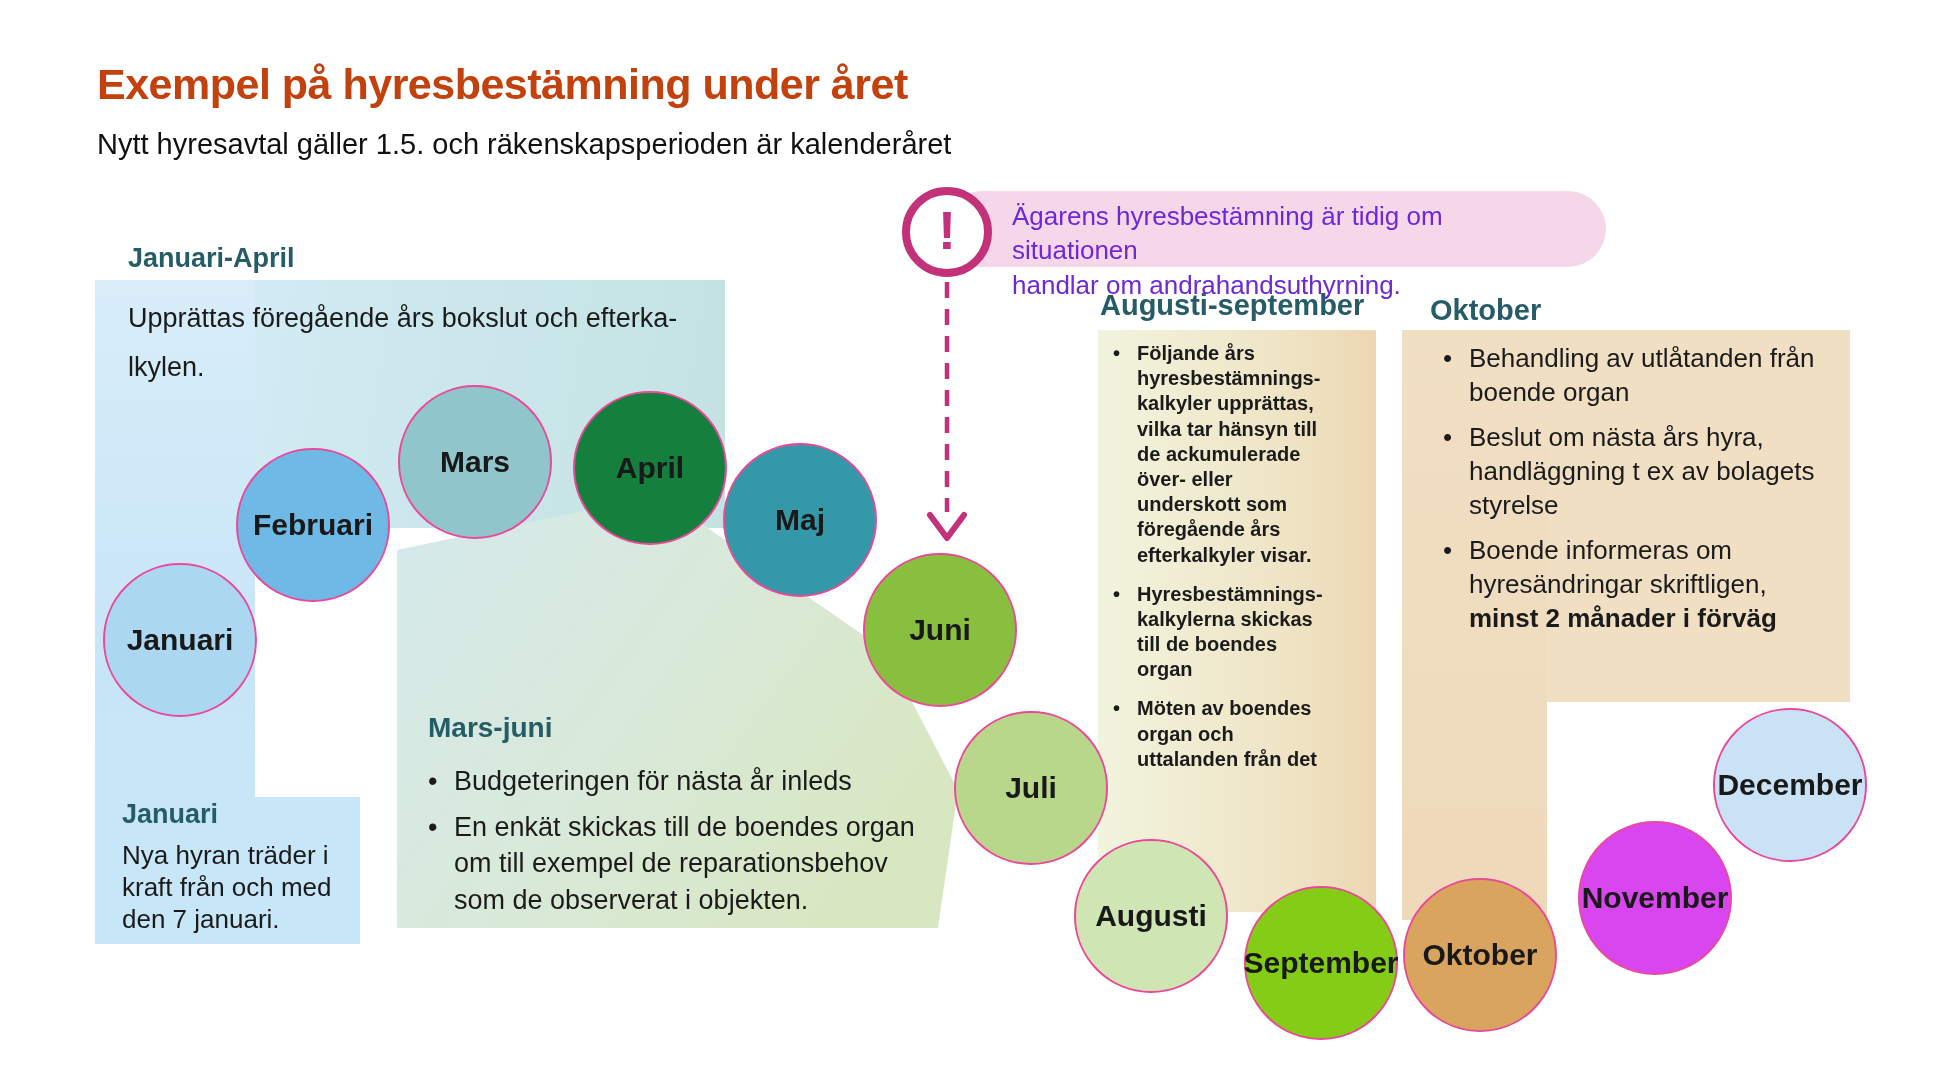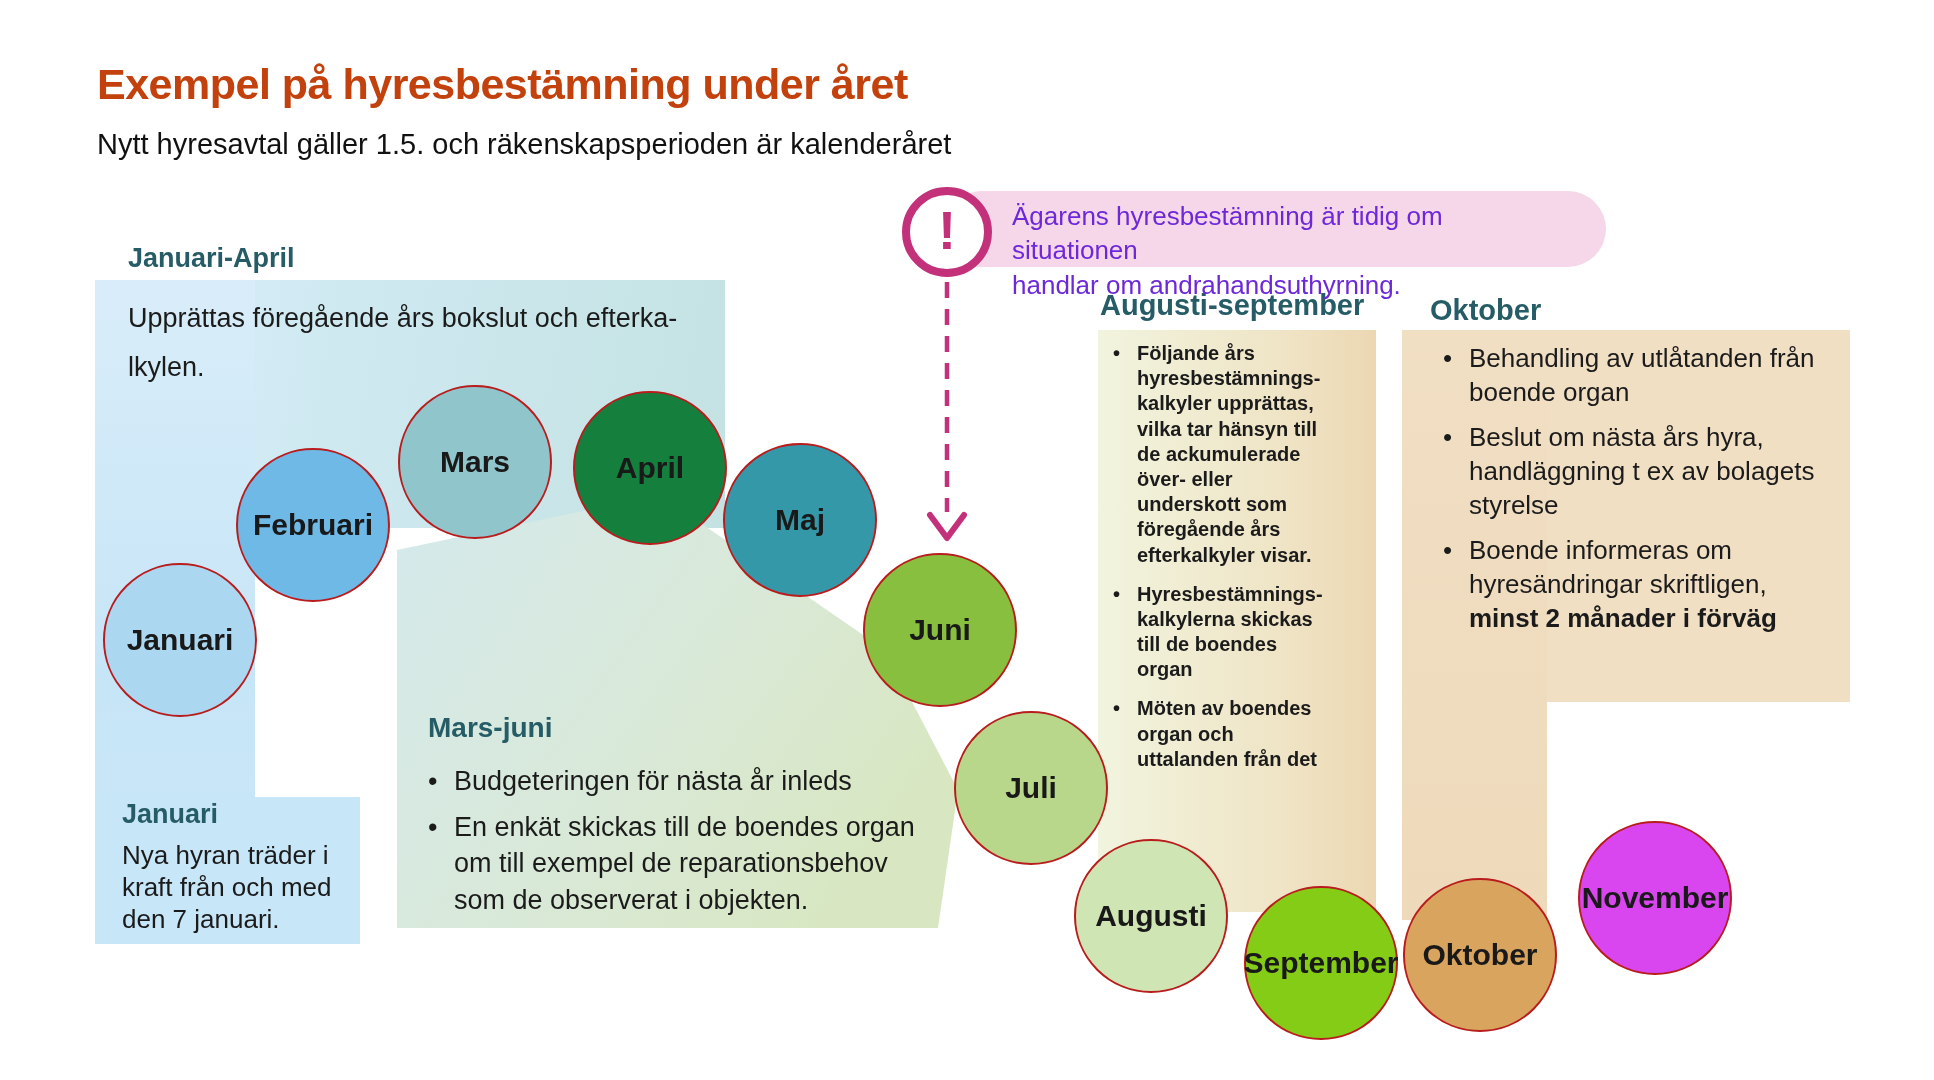--- a/index.html
+++ b/index.html
@@ -51,21 +51,21 @@
   .pill{left:958px;top:191px;width:648px;height:76px;background:#f6d7e9;
     border-radius:22px 38px 38px 22px;z-index:5;}
   .pill-text{left:1012px;top:199px;width:560px;font-size:26px;line-height:1.32;z-index:6;color:#6d28d9;}
   .excl{left:902px;top:187px;width:90px;height:90px;box-sizing:border-box;background:#fff;
     border:8px solid #c23179;border-radius:50%;z-index:7;
     display:flex;align-items:center;justify-content:center;}
   .excl span{font-size:54px;font-weight:bold;color:#c23179;line-height:1;padding-bottom:4px;}
   .arrow-svg{left:0;top:0;width:1934px;height:1080px;z-index:6;pointer-events:none;}
 
   
-  .month{width:154px;height:154px;border-radius:50%;border:2px solid #b91c1c;
+  .month{width:154px;height:154px;border-radius:50%;border:2px solid #ec4899;
     box-sizing:border-box;display:flex;align-items:center;justify-content:center;z-index:4;}
   .month-label{font-size:30px;font-weight:bold;color:#191919;white-space:nowrap;}
   .m-jan{left:103px;top:563px;}  .m-feb{left:236px;top:448px;}
   .m-mar{left:398px;top:385px;}  .m-apr{left:573px;top:391px;}
   .m-maj{left:723px;top:443px;}  .m-jun{left:863px;top:553px;}
   .m-jul{left:954px;top:711px;}  .m-aug{left:1074px;top:839px;}
   .m-sep{left:1244px;top:886px;} .m-okt{left:1403px;top:878px;}
   .m-nov{left:1578px;top:821px;} .m-dec{left:1713px;top:708px;}
 </style>
 </head>
@@ -196,14 +196,17 @@
     </div>
   <div class="abs month m-sep" style="background-color: #84cc16;">
       <span class="month-label">September</span>
     </div>
   <div class="abs month m-okt" style="background-color: rgb(217, 164, 93);">
       <span class="month-label">Oktober</span>
     </div>
   <div class="abs month m-nov" style="background-color: #d946ef;">
       <span class="month-label">November</span>
     </div>
+  <div class="abs month m-dec" style="background-color: rgb(201, 226, 245);">
+      <span class="month-label">December</span>
+    </div>
 
 </div>
 
 </body></html>

